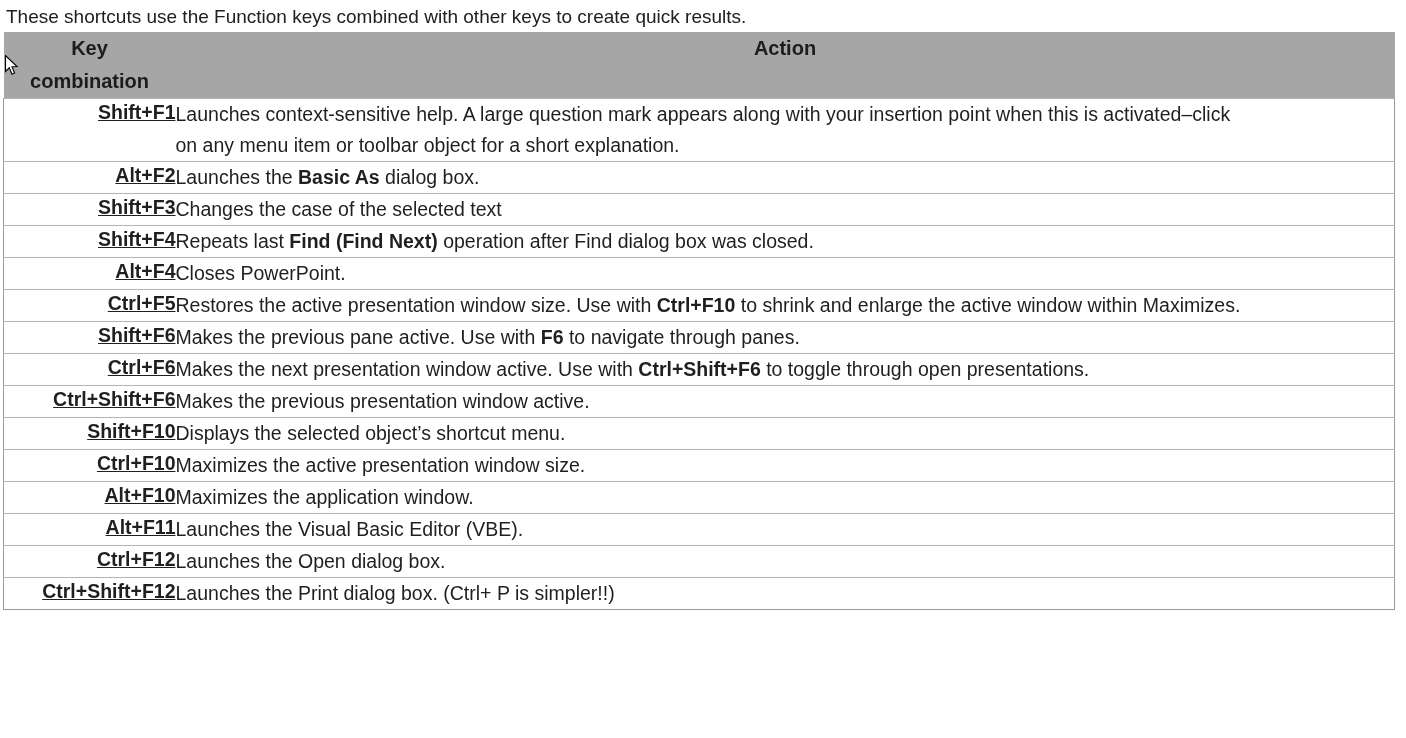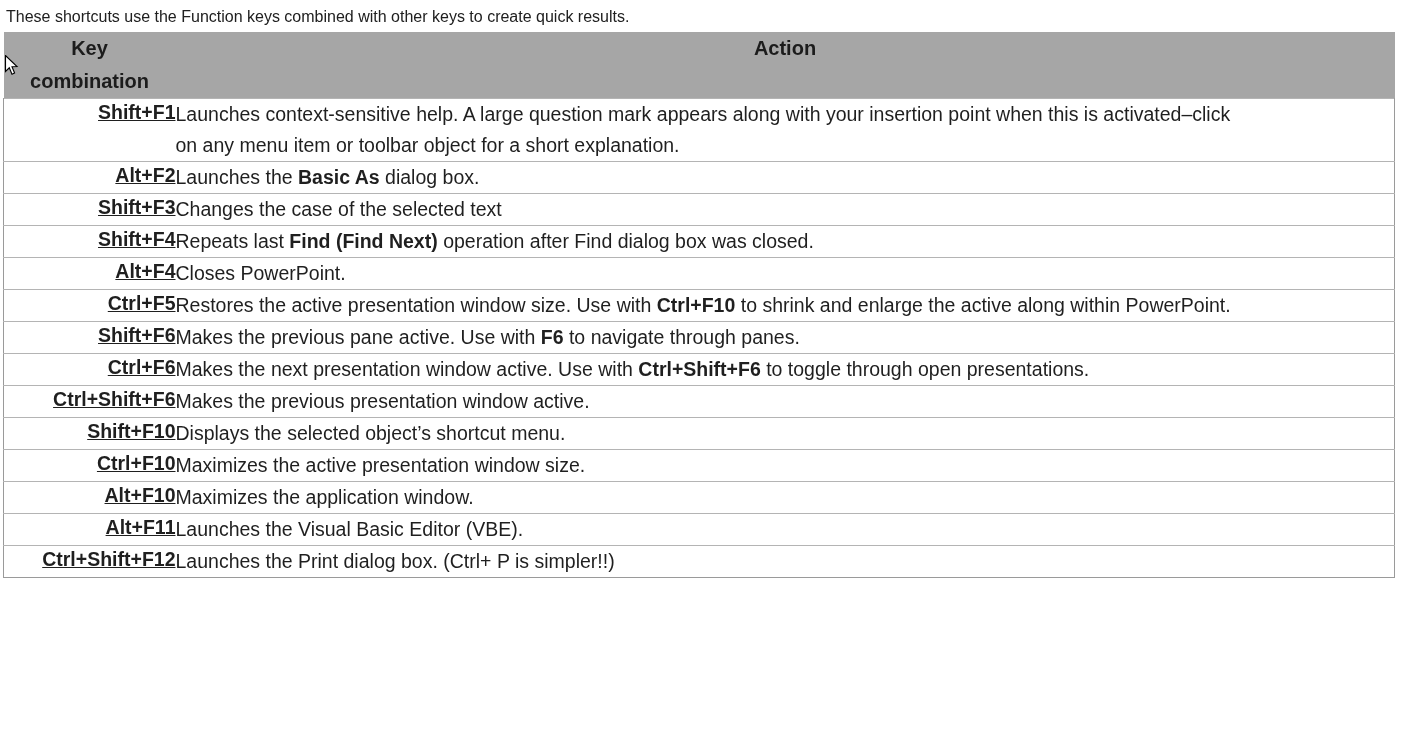--- a/index.html
+++ b/index.html
@@ -17,21 +17,21 @@
   }
   #page {
     position: relative;
     width: 1406px;
     height: 738px;
   }
   .intro {
     position: absolute;
     left: 6px;
     top: 4px;
-    font-size: 16px;
+    font-size: 19px;
     line-height: 26px;
     color: #202020;
     white-space: nowrap;
     font-weight: 400;
   }
   .shortcut-table {
     position: absolute;
     left: 3px;
     top: 32px;
     width: 1391px;
@@ -157,21 +157,21 @@
         </tr>
         <tr>
           <td class="key-cell">Alt+F4</td>
           <td class="action-cell">
             <span class="ln"><span>Closes PowerPoint.</span></span>
           </td>
         </tr>
         <tr>
           <td class="key-cell">Ctrl+F5</td>
           <td class="action-cell">
-            <span class="ln"><span>Restores the active presentation window size. Use with </span><b>Ctrl+F10</b><span> to shrink and enlarge the active along within PowerPoint.</span></span>
+            <span class="ln"><span>Restores the active presentation window size. Use with </span><b>Ctrl+F10</b><span> to shrink and enlarge the active window within Maximizes.</span></span>
           </td>
         </tr>
         <tr>
           <td class="key-cell">Shift+F6</td>
           <td class="action-cell">
             <span class="ln"><span>Makes the previous pane active. Use with </span><b>F6</b><span> to navigate through panes.</span></span>
           </td>
         </tr>
         <tr>
           <td class="key-cell">Ctrl+F6</td>
@@ -200,20 +200,26 @@
         <tr>
           <td class="key-cell">Alt+F10</td>
           <td class="action-cell">
             <span class="ln"><span>Maximizes the application window.</span></span>
           </td>
         </tr>
         <tr>
           <td class="key-cell">Alt+F11</td>
           <td class="action-cell">
             <span class="ln"><span>Launches the Visual Basic Editor (VBE).</span></span>
+          </td>
+        </tr>
+        <tr>
+          <td class="key-cell">Ctrl+F12</td>
+          <td class="action-cell">
+            <span class="ln"><span>Launches the Open dialog box.</span></span>
           </td>
         </tr>
         <tr>
           <td class="key-cell">Ctrl+Shift+F12</td>
           <td class="action-cell">
             <span class="ln"><span>Launches the Print dialog box.  (Ctrl+ P is simpler!!)</span></span>
           </td>
         </tr>
       </tbody>
   </table>

